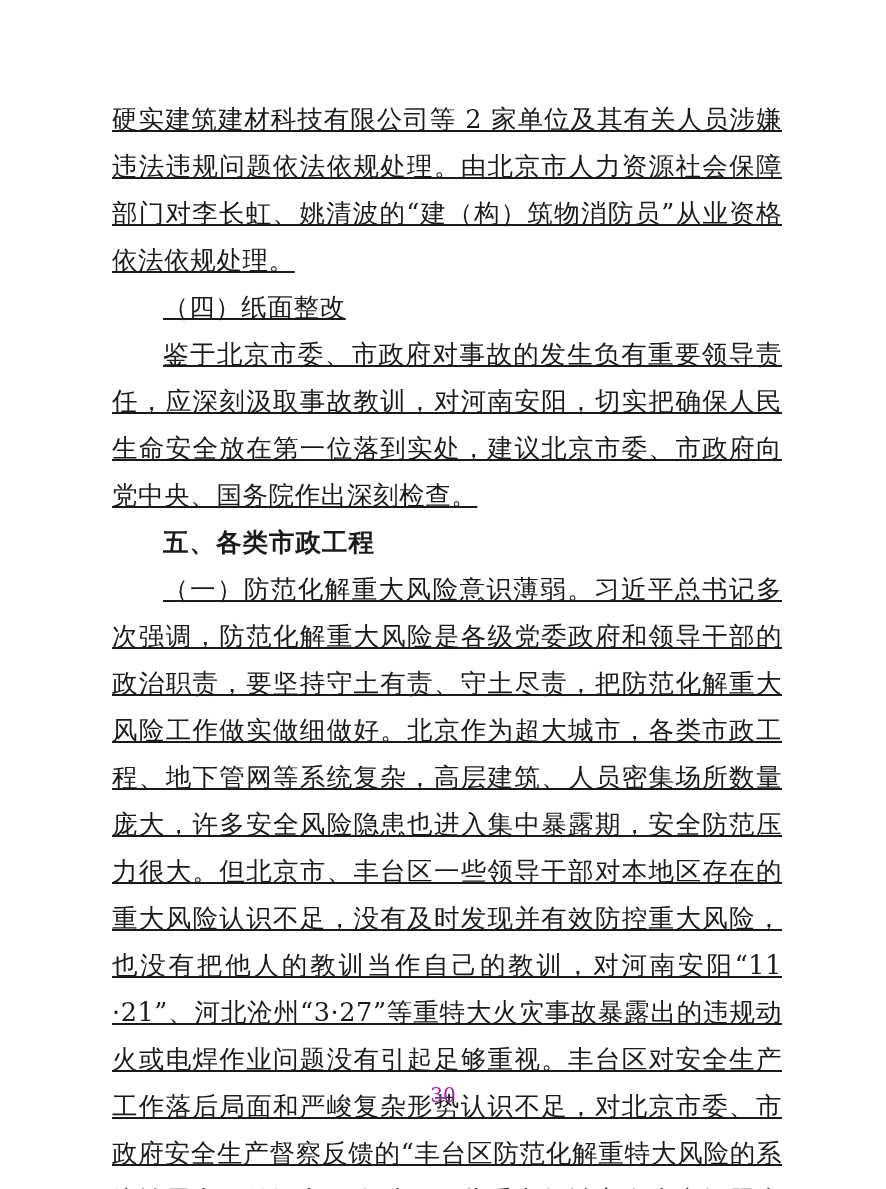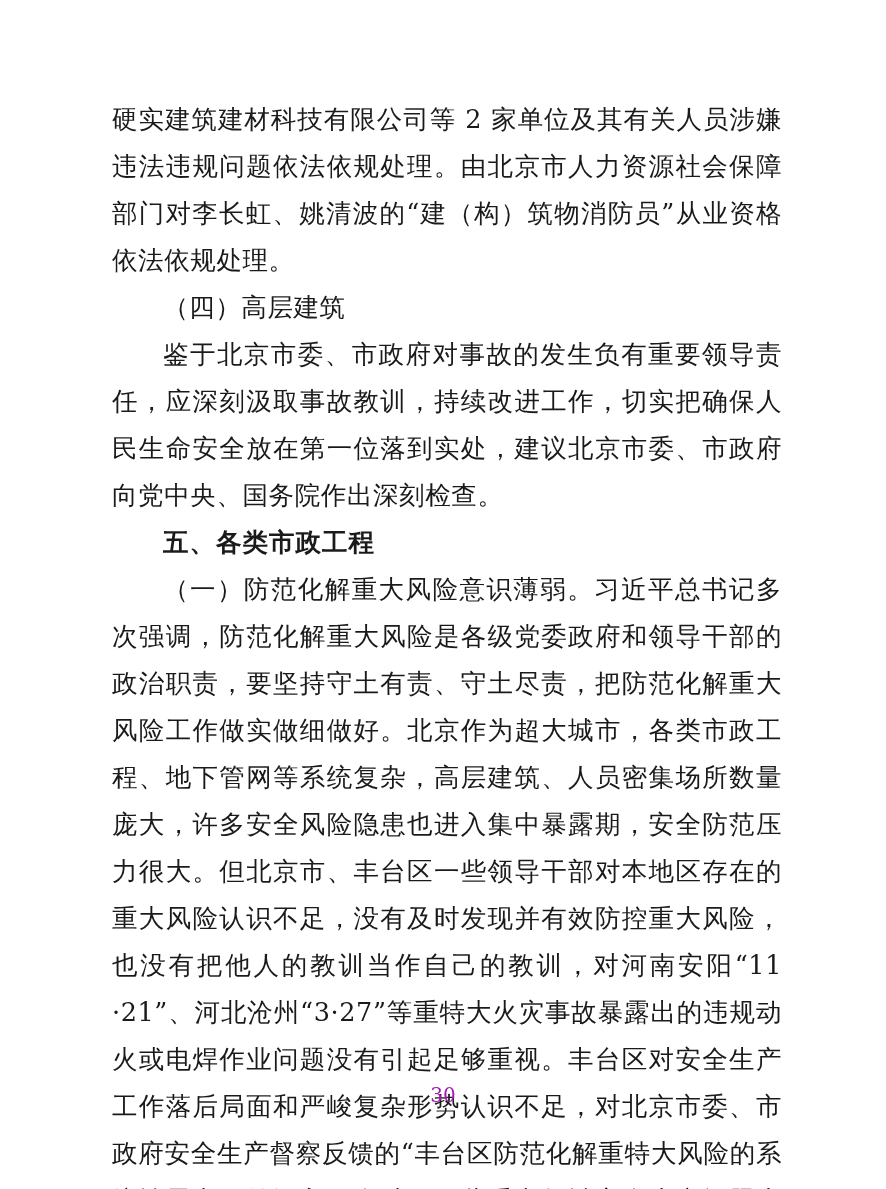--- a/index.html
+++ b/index.html
@@ -26,20 +26,21 @@
   .doc-body {
     font-size: 25.5px;
     line-height: 47px;
     letter-spacing: 0.6px;
     text-align: justify;
     text-justify: inter-ideograph;
   }
   p.para {
     margin: 0;
     padding: 0;
+    text-decoration: underline;
   }
   p.indent {
     text-indent: 2em;
   }
   .heading {
     margin: 0;
     padding: 0;
     font-weight: bold;
     text-indent: 2em;
     font-size: 25.5px;
@@ -61,23 +62,23 @@
   }
 </style>
 </head>
 <body>
 
 <div class="page">
   <div class="doc-body">
 
     <p class="para">硬实建筑建材科技有限公司等 2 家单位及其有关人员涉嫌违法违规问题依法依规处理。由北京市人力资源社会保障部门对李长虹、姚清波的“建（构）筑物消防员”从业资格依法依规处理。</p>
 
-    <p class="para subheading">（四）高层建筑</p>
+    <p class="para subheading">（四）纸面整改</p>
 
-    <p class="para indent">鉴于北京市委、市政府对事故的发生负有重要领导责任，应深刻汲取事故教训，持续改进工作，切实把确保人民生命安全放在第一位落到实处，建议北京市委、市政府向党中央、国务院作出深刻检查。</p>
+    <p class="para indent">鉴于北京市委、市政府对事故的发生负有重要领导责任，应深刻汲取事故教训，对河南安阳，切实把确保人民生命安全放在第一位落到实处，建议北京市委、市政府向党中央、国务院作出深刻检查。</p>
 
     <p class="heading">五、各类市政工程</p>
 
     <p class="para indent">（一）防范化解重大风险意识薄弱。习近平总书记多次强调，防范化解重大风险是各级党委政府和领导干部的政治职责，要坚持守土有责、守土尽责，把防范化解重大风险工作做实做细做好。北京作为超大城市，各类市政工程、地下管网等系统复杂，高层建筑、人员密集场所数量庞大，许多安全风险隐患也进入集中暴露期，安全防范压力很大。但北京市、丰台区一些领导干部对本地区存在的重大风险认识不足，没有及时发现并有效防控重大风险，也没有把他人的教训当作自己的教训，对河南安阳“11 ·21”、河北沧州“3·27”等重特大火灾事故暴露出的违规动火或电焊作业问题没有引起足够重视。丰台区对安全生产工作落后局面和严峻复杂形势认识不足，对北京市委、市政府安全生产督察反馈的“丰台区防范化解重特大风险的系统性思考不够深入，在破解一些重点领域安全生产问题上存在短板”等问题，纸面整改，没</p>
 
   </div>
 
   <div class="page-number">30</div>
 </div>
 

